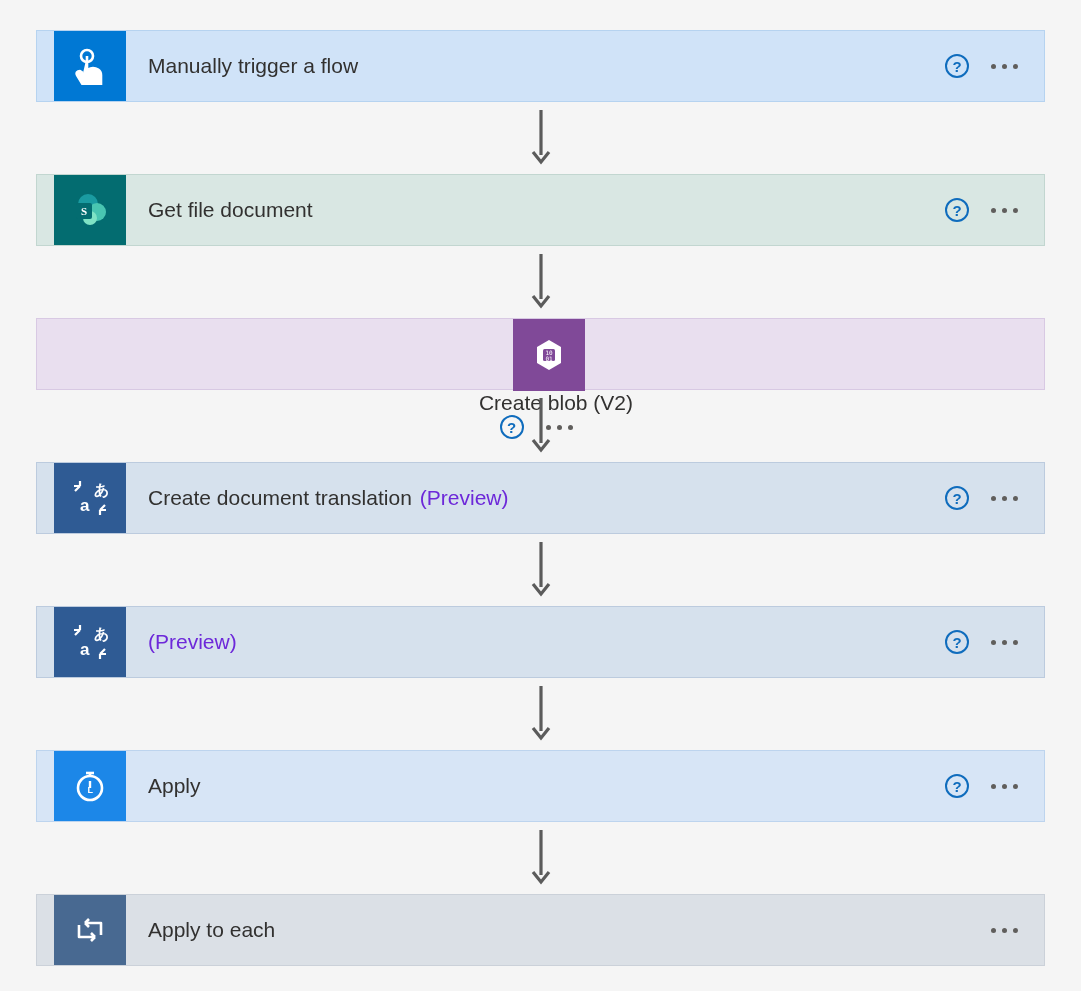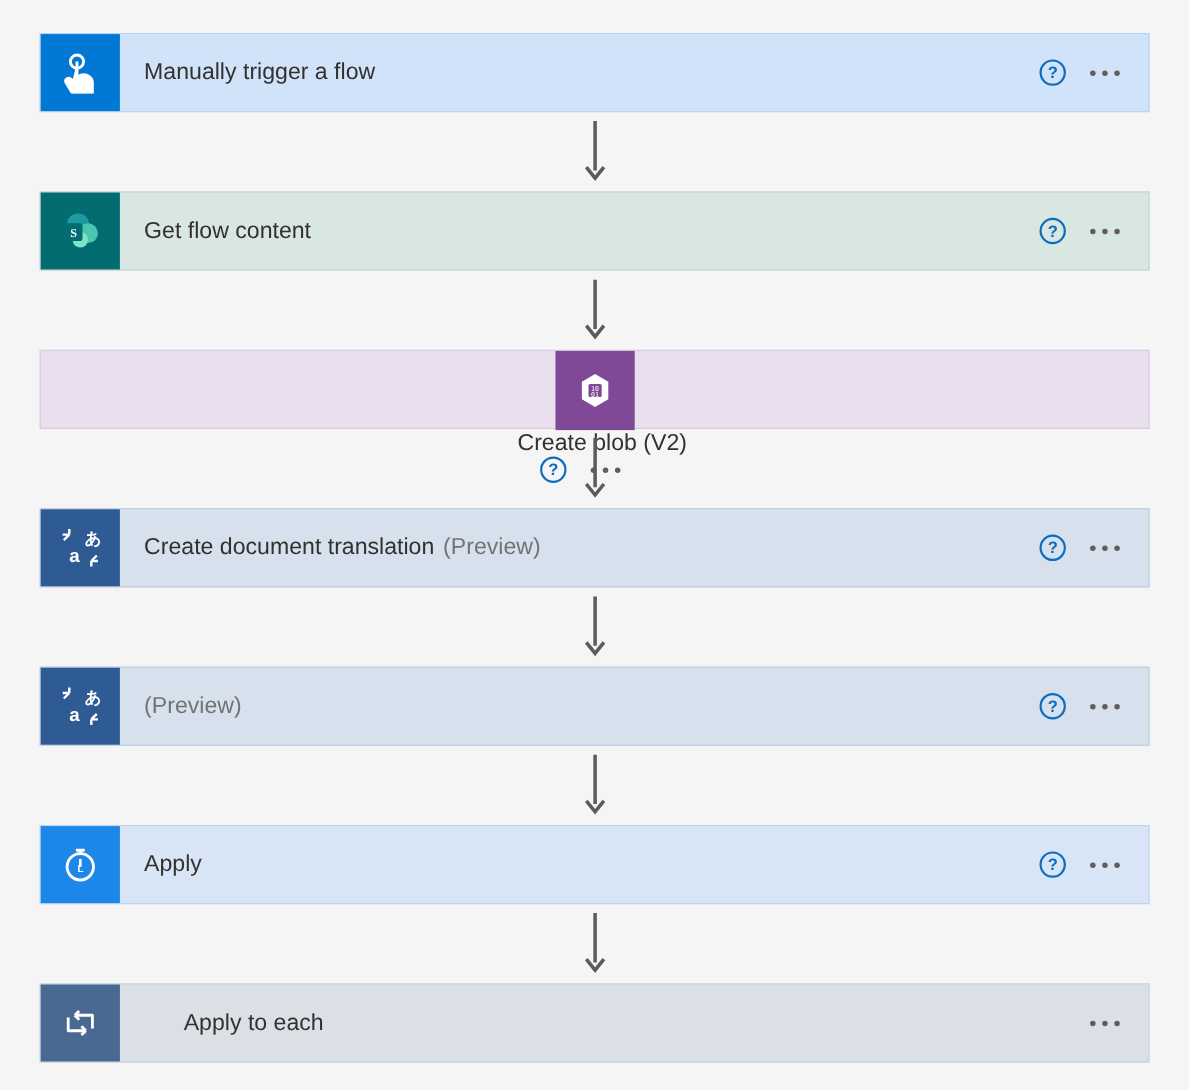--- a/index.html
+++ b/index.html
@@ -13,40 +13,41 @@
   .flow { display: flex; flex-direction: column; align-items: center; }
 
   .step {
     width: 100%;
     height: 72px;
     display: flex;
     align-items: center;
     border: 1px solid;
     cursor: pointer;
     user-select: none;
+    padding-left: 17px;
   }
   .step .icon {
     width: 72px;
     height: 100%;
     flex: 0 0 72px;
     display: flex;
     align-items: center;
     justify-content: center;
     color: #fff;
   }
   .step .label {
     flex: 1 1 auto;
     padding-left: 22px;
     font-size: 21px;
     color: #323130;
     display: flex;
     align-items: baseline;
     gap: 8px;
   }
-  .step .suffix { color: #737373; }
+  .step .suffix { color: #6d28d9; }
   .step .actions {
     display: flex;
     align-items: center;
     gap: 22px;
     padding-right: 26px;
   }
   .help {
     width: 24px; height: 24px;
     border: 2px solid #0f6cbd;
     border-radius: 50%;
@@ -75,21 +76,21 @@
   .s1 { background: #d9e7e3; border-color: #c2d6d0; }
   .s1 .icon { background: #036c70; }
   .s2 { background: #e9dfef; border-color: #d8c9e3; flex-direction: column; }
   .s2 .icon { background: #804998; }
   .s3 { background: #d6e1ed; border-color: #bccbde; }
   .s3 .icon { background: #2f5b94; }
   .s4 { background: #d6e1ed; border-color: #bccbde; }
   .s4 .icon { background: #2f5b94; }
   .s5 { background: #d7e5f6; border-color: #bdd4ee; }
   .s5 .icon { background: #1c87e8; }
-  .s6 { background: #dbe0e6; border-color: #cbd1d9; gap: 36px; }
+  .s6 { background: #dbe0e6; border-color: #cbd1d9; }
   .s6 .icon { background: #486991; }
 </style>
 </head>
 <body>
 
 <div class="flow">
 
   <div class="step s0">
     <div class="icon">
       <svg width="34" height="38" viewBox="0 0 34 38" fill="none">
@@ -122,21 +123,21 @@
     <div class="icon">
       <svg width="40" height="40" viewBox="0 0 40 40">
         <circle cx="18" cy="14" r="10" fill="#1a9ba1"></circle>
         <circle cx="27" cy="22" r="9" fill="#49c5b1"></circle>
         <circle cx="20" cy="28" r="7" fill="#7fe3c5"></circle>
         <rect x="6" y="13" width="16" height="16" rx="2" fill="#036c70"></rect>
         <text x="14" y="25" text-anchor="middle" fill="#fff" font-family="Segoe UI" font-size="11" font-weight="600">S</text>
       </svg>
     </div>
     <div class="label">
-      <span>Get flow content</span>
+      <span>Get file document</span>
       <span class="suffix"></span>
     </div>
     <div class="actions">
       <div class="help">?</div>
       <div class="dots">
           <span></span>
           <span></span>
           <span></span>
         </div>
     </div>

